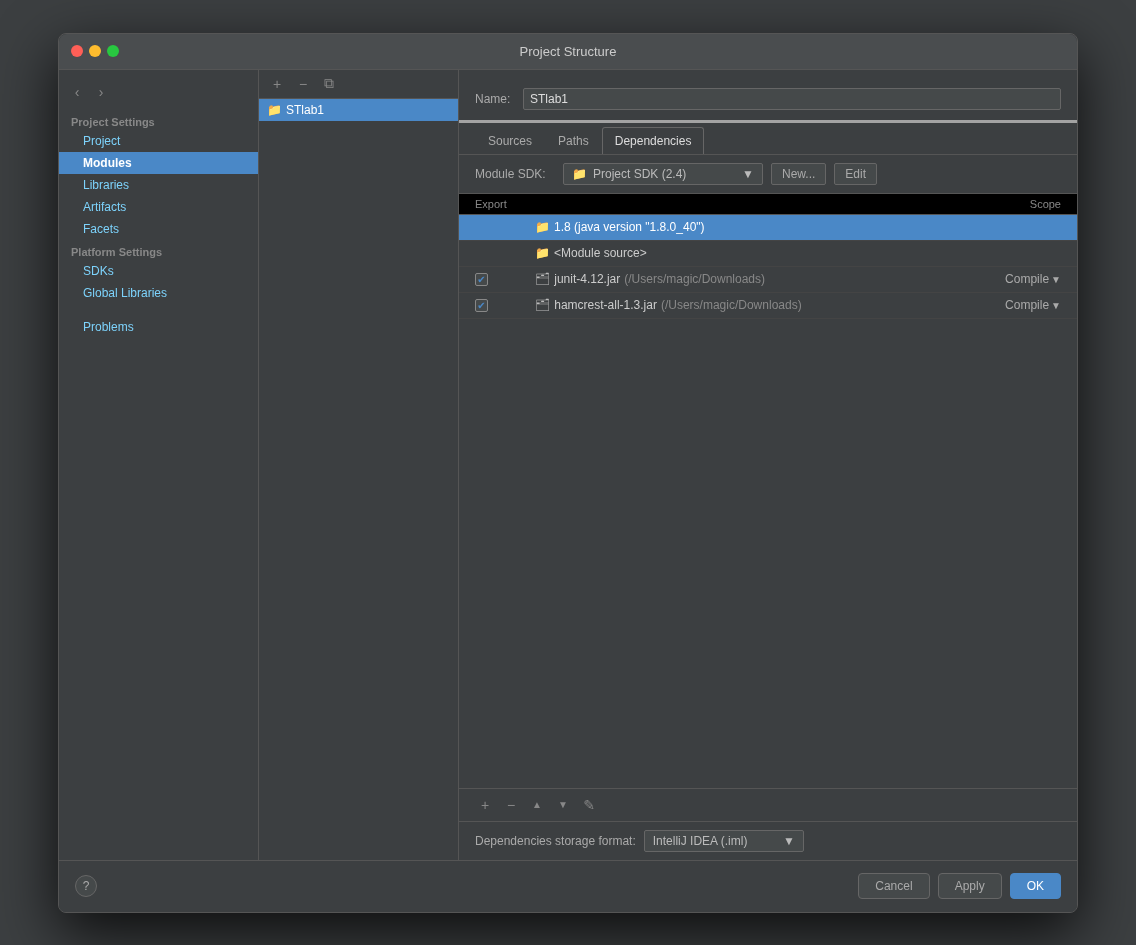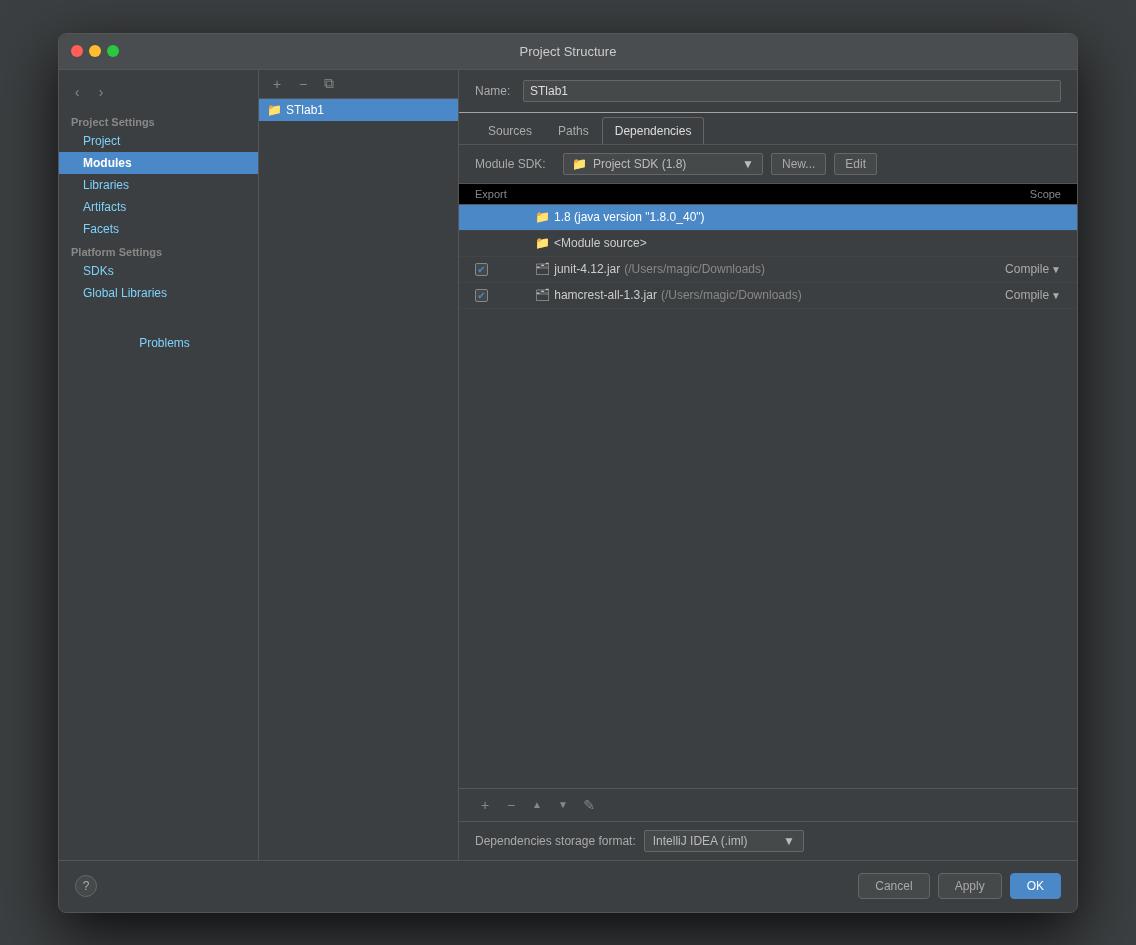--- a/index.html
+++ b/index.html
@@ -150,21 +150,22 @@
       flex: 1;
       display: flex;
       flex-direction: column;
       background: #3c3f41;
     }
     .name-row {
       display: flex;
       align-items: center;
       padding: 10px 16px;
       gap: 8px;
-      border-bottom: 1px solid #a3a3a3;
+      border-bottom: 3px solid #a3a3a3;
+      margin-top: 8px;
     }
     .name-label {
       color: #aaa;
       font-size: 12px;
       min-width: 40px;
     }
     .name-input {
       flex: 1;
       background: #45494a;
       border: 1px solid #666;
@@ -432,21 +433,21 @@
       </div>
       <div class="sidebar-section-label">Project Settings</div>
       <div class="sidebar-item">Project</div>
       <div class="sidebar-item active bold">Modules</div>
       <div class="sidebar-item">Libraries</div>
       <div class="sidebar-item">Artifacts</div>
       <div class="sidebar-item">Facets</div>
       <div class="sidebar-section-label">Platform Settings</div>
       <div class="sidebar-item">SDKs</div>
       <div class="sidebar-item">Global Libraries</div>
-      <div style="margin-top:28px;text-align:center;">
+      <div style="margin-top:12px;">
         <div class="sidebar-item">Problems</div>
       </div>
     </div>
 
     <div class="content-area">
 
       <div class="module-tree">
         <div class="module-tree-toolbar">
           <div class="toolbar-btn">+</div>
           <div class="toolbar-btn">−</div>
@@ -470,21 +471,21 @@
           <div class="tab">Paths</div>
           <div class="tab active">Dependencies</div>
         </div>
 
         <div class="dep-panel">
 
           <div class="sdk-row">
             <span class="sdk-label">Module SDK:</span>
             <div class="sdk-dropdown">
               <span>📁</span>
-              <span>Project SDK (1.8)</span>
+              <span>Project SDK (2.4)</span>
               <span style="margin-left:auto;">▼</span>
             </div>
             <button class="sdk-btn">New...</button>
             <button class="sdk-btn">Edit</button>
           </div>
 
           <div class="dep-table">
             <div class="dep-table-header">
               <div class="dep-col-export">Export</div>
               <div class="dep-col-name"></div>

